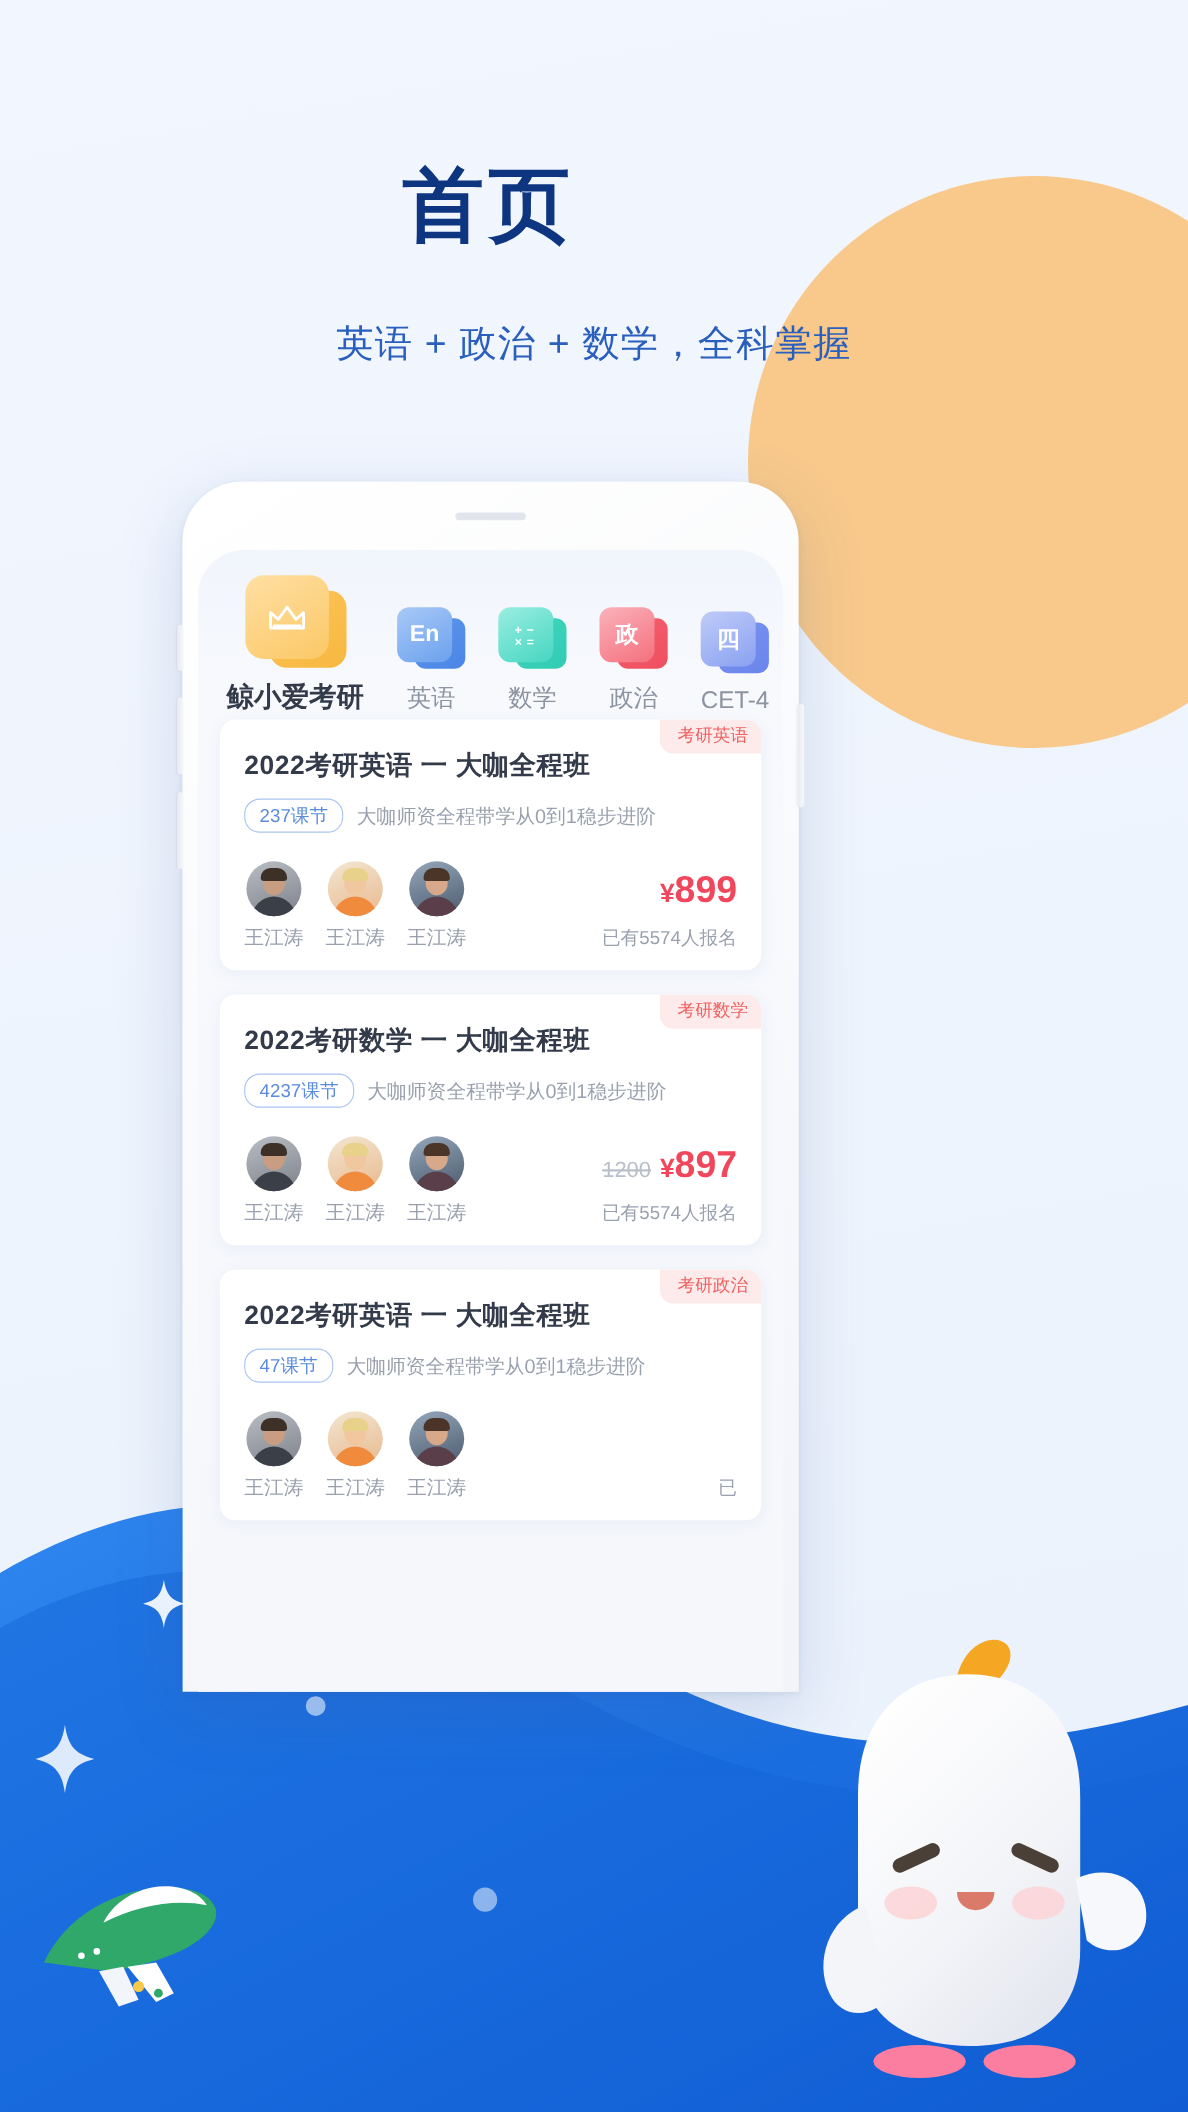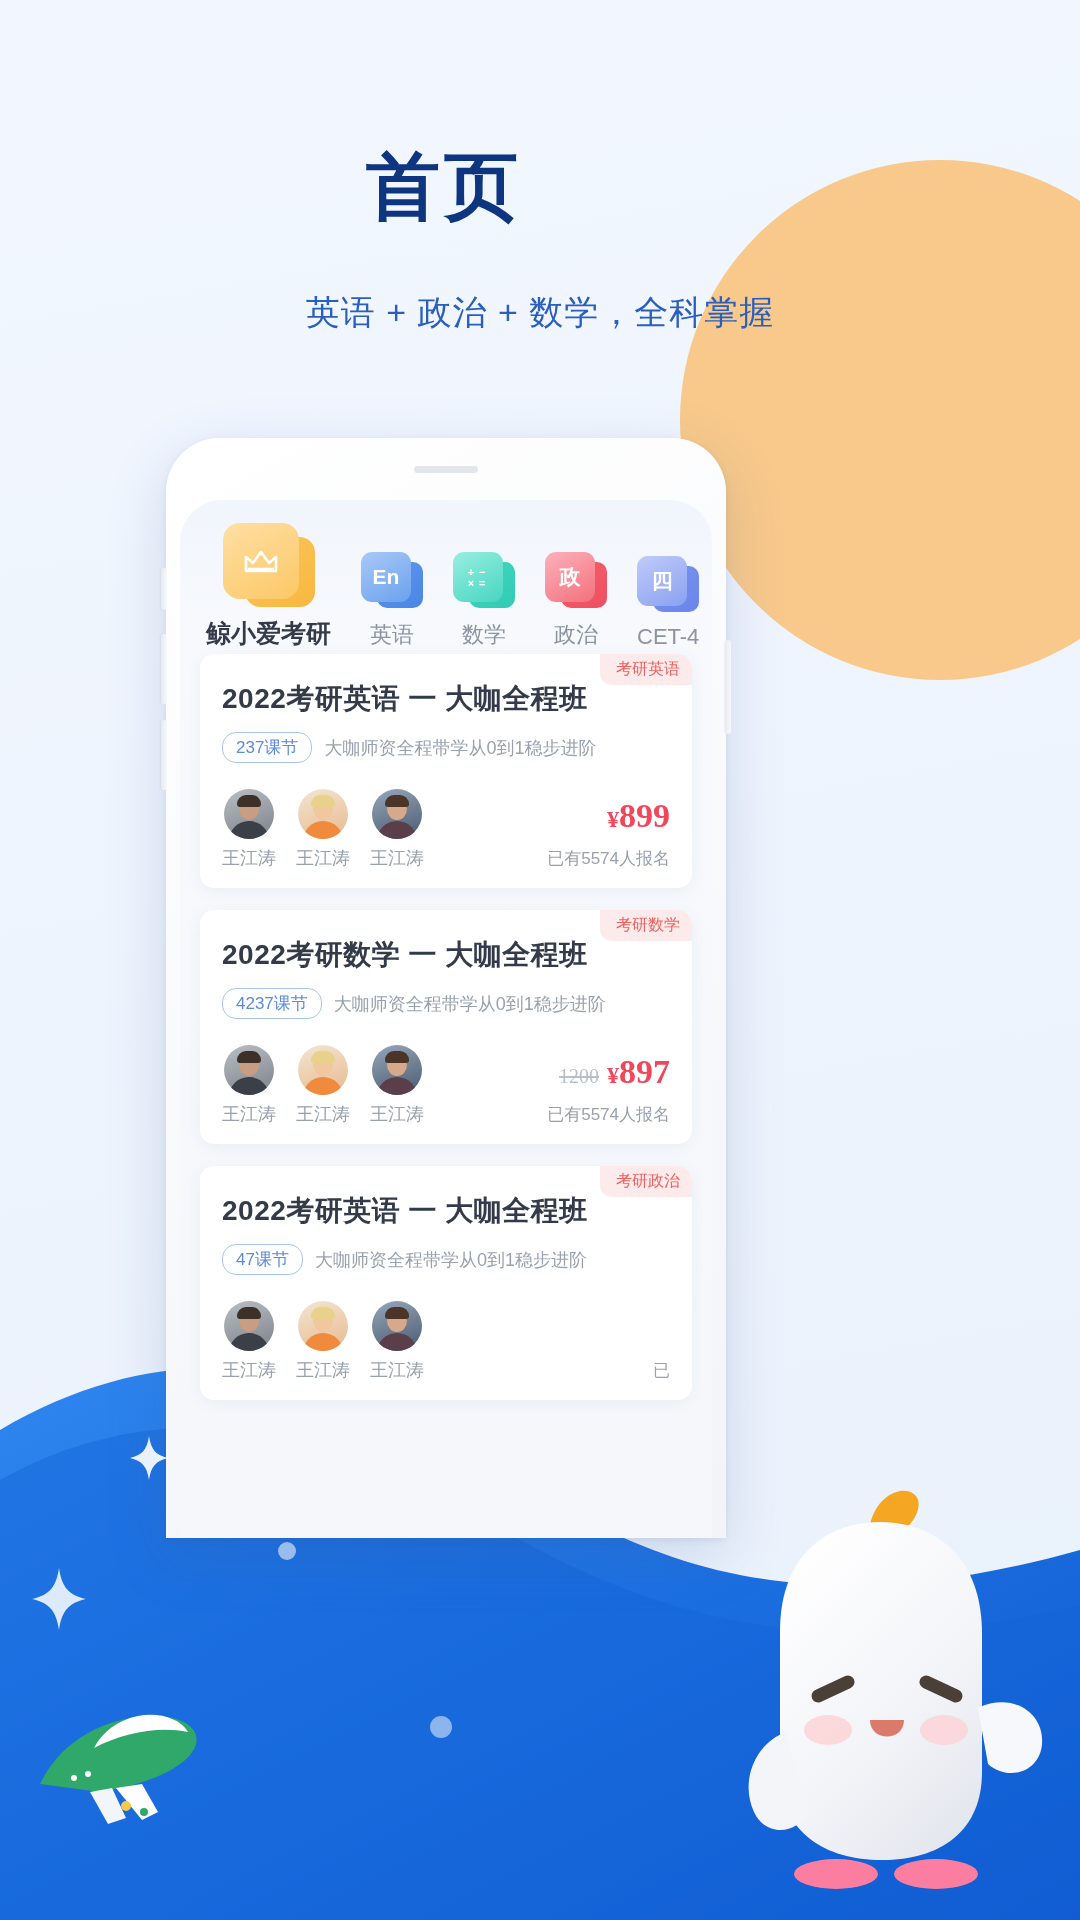--- a/index.html
+++ b/index.html
@@ -137,21 +137,21 @@
     padding:26px 22px 18px 22px;
     box-shadow:0 3px 14px rgba(90,115,160,.08);
     overflow:hidden;
   }
   .card-tag {
     position:absolute; right:0; top:0;
     background:#fdeaea; color:#ef6161; font-size:16px;
     padding:5px 12px 5px 16px; border-radius:0 14px 0 12px;
   }
   .course-title {
-    font-size:28px; font-weight:bold; color:#333b4a; letter-spacing:.5px;
+    font-size:24px; font-weight:bold; color:#333b4a; letter-spacing:.5px;
     margin-bottom:14px; white-space:nowrap;
   }
   .course-meta { display:flex; align-items:center; gap:12px; margin-bottom:26px; }
   .lesson-badge {
     border:1px solid #a9c4ef; color:#5b8bdd; font-size:17px;
     padding:3px 13px; border-radius:14px; white-space:nowrap;
   }
   .course-desc { font-size:18px; color:#9aa1ae; white-space:nowrap; }
 
   .course-bottom { display:flex; align-items:flex-end; justify-content:space-between; }
@@ -181,21 +181,21 @@
   .avatar .hair {
     position:absolute; left:50%; transform:translateX(-50%); top:6px;
     width:24px; height:12px; border-radius:12px 12px 4px 4px;
   }
   .avatar.a1 .hair { background:#3c3027; }
   .avatar.a2 .hair { background:#e8d18a; }
   .avatar.a3 .hair { background:#4a3528; }
   .teacher-name { font-size:18px; color:#9aa1ae;text-align:right; }
 
   .price-block { text-align:right; }
-  .price-row { display:flex; align-items:baseline; justify-content:flex-end; gap:8px;font-family:Liberation Serif, serif; }
+  .price-row { display:flex; align-items:baseline; justify-content:flex-end; gap:8px; }
   .old-price { font-size:20px; color:#b9bfc9; text-decoration:line-through; }
   .price { font-size:34px; font-weight:bold; color:#f0475c; }
   .price .yen { font-size:24px; }
   .enroll { font-size:17px; color:#9aa1ae; margin-top:12px; }
 
   
   #mascot-big { position:absolute; right:30px; bottom:18px; width:330px; height:420px; z-index:9; }
 
   
   #plane { position:absolute; left:30px; bottom:92px; width:180px; height:140px; z-index:9; }

